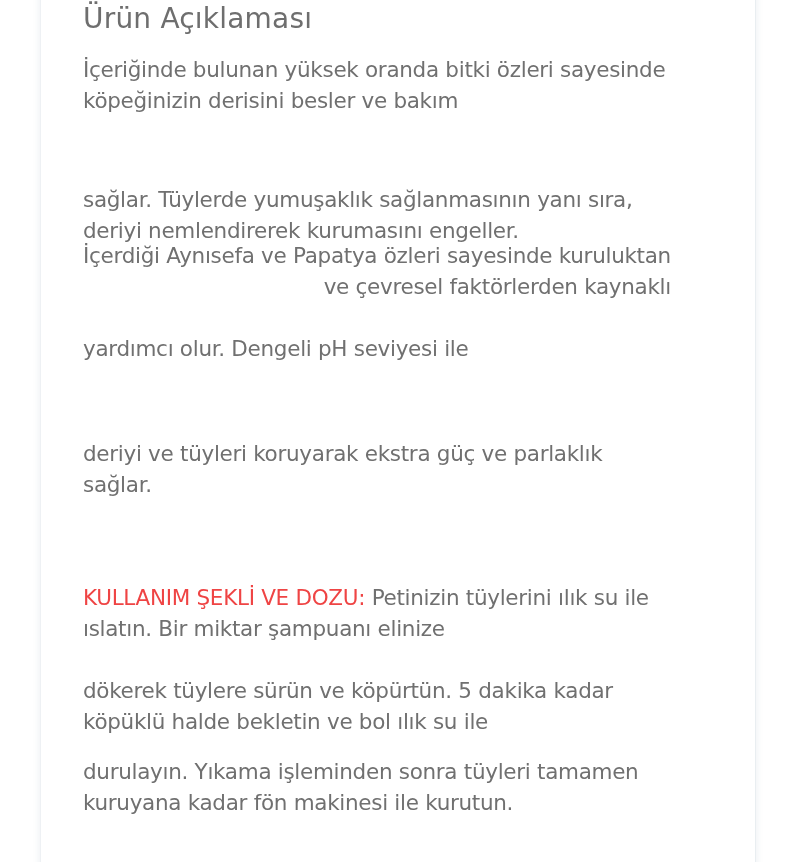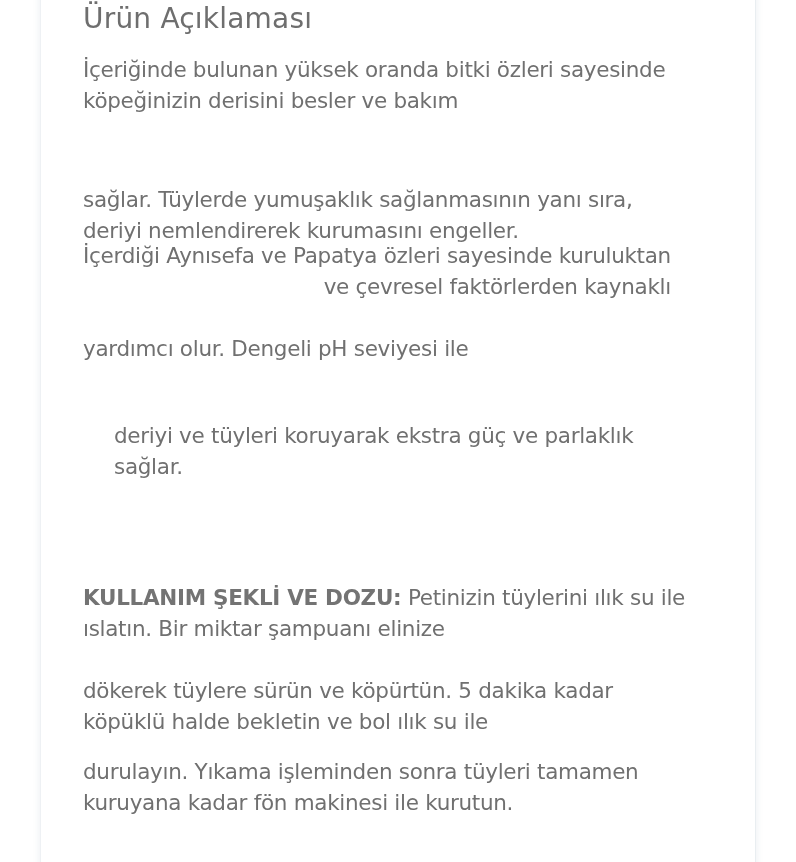--- a/index.html
+++ b/index.html
@@ -46,21 +46,21 @@
     .para {
       position: absolute;
       left: 0;
       margin: 0;
       font-size: 21.5px;
       line-height: 31px;
       letter-spacing: -0.3px;
       white-space: nowrap;
     }
     .para .ln { display: block; }
-    .bold { font-weight: bold; color: #737373; }
+    .bold { font-weight: normal; color: #ef4444; }
   </style>
 </head>
 <body>
 
 <div class="card"></div>
 
 <div class="content">
   <h2 class="title">Ürün Açıklaması</h2>
 
   <p class="para" style="top:54px;">
@@ -75,21 +75,21 @@
 
   <p class="para" style="top:240px;text-align:right;">
     <span class="ln">İçerdiği Aynısefa ve Papatya özleri sayesinde kuruluktan</span>
     <span class="ln">ve çevresel faktörlerden kaynaklı</span>
   </p>
 
   <p class="para" style="top:333px;">
     <span class="ln">yardımcı olur. Dengeli pH seviyesi ile</span>
   </p>
 
-  <p class="para" style="top:420px;margin-left:31px;">
+  <p class="para" style="top:438px;">
     <span class="ln">deriyi ve tüyleri koruyarak ekstra güç ve parlaklık</span>
     <span class="ln">sağlar.</span>
   </p>
 
   <p class="para" style="top:582px;">
     <span class="ln"><span class="bold">KULLANIM ŞEKLİ VE DOZU:</span><span> Petinizin tüylerini ılık su ile</span></span>
     <span class="ln">ıslatın. Bir miktar şampuanı elinize</span>
   </p>
 
   <p class="para" style="top:675px;">

